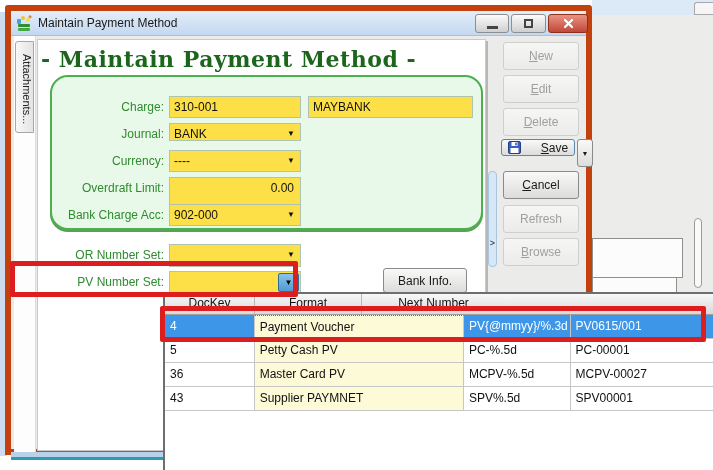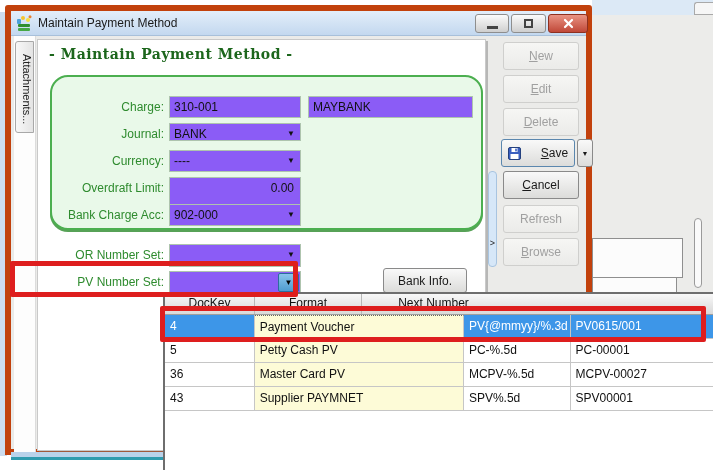--- a/index.html
+++ b/index.html
@@ -28,26 +28,26 @@
   .glyph-min { width:11px; height:3px; background:#444; margin-top:8px; }
   .glyph-max { width:9px; height:9px; border:2px solid #444; }
 
   
   .attach-panel { left:3px; top:25px; width:22px; height:416px; background:#fdfdfd; border-right:1px solid #dcdcdc; }
   .attach-tab { left:4px; top:30px; width:19px; height:92px; background:linear-gradient(90deg,#f8f8f8,#e4e4e4); border:1px solid #a8a8a8; border-radius:3px 0 0 3px;
                 writing-mode:vertical-rl; font-size:11px; color:#222; text-align:center; padding-top:4px; }
 
   
   .content { left:26px; top:28px; width:449px; height:412px; background:#ffffff; border:1px solid #c9c9c9; box-shadow:2px 2px 0 rgba(120,120,120,.45); }
-  .heading { left:38px; top:35px; font-family:"DejaVu Serif", serif; font-weight:bold; font-size:14px; color:#1c661c; letter-spacing:.5px; }
+  .heading { left:30px; top:35px; font-family:"DejaVu Serif", serif; font-weight:bold; font-size:22px; color:#1c661c; letter-spacing:.5px; }
 
   .green-box { left:39px; top:64px; width:433px; height:155px; background:#e9f9e9; border:2px solid #4caf50; border-radius:18px; box-shadow:0 2px 0 #57a257; }
 
   .flabel { width:120px; text-align:right; font-size:12px; color:#2e8b2e; } 
-  .field { background:#8b5cf6; border:1px solid #aec4ae; font-size:12px; color:#111; padding-left:4px; line-height:20px; }
+  .field { background:#fde047; border:1px solid #aec4ae; font-size:12px; color:#111; padding-left:4px; line-height:20px; }
   .combo-arrow { position:absolute; right:5px; top:6px; font-size:8px; color:#111; line-height:8px; }
   .num { text-align:right; padding-right:6px; }
 
   .pv-arrow-btn { position:absolute; right:1px; top:1px; width:21px; height:19px; background:linear-gradient(#8ac4ec,#4f9cd0); border:1px solid #2c6e9e; border-radius:2px; display:flex; align-items:center; justify-content:center; font-size:8px; color:#000; }
 
   .btn { border-radius:3px; font-size:12px; display:flex; align-items:center; justify-content:center; }
   .btn.enabled { background:linear-gradient(#f9f9f9,#dcdcda); border:1px solid #8a8a8a; color:#1a1a1a; }
   .btn.disabled { background:linear-gradient(#f6f6f4,#ebebe9); border:1px solid #cfcfcd; color:#a0a0a0; }
   .bank-info { left:372px; top:257px; width:84px; height:25px; }
 
@@ -156,21 +156,21 @@
   </div>
 
   <div class="abs btn enabled bank-info">Bank Info.</div>
 
   <div class="abs splitter"></div>
   <div class="abs splitter-chevron">&gt;</div>
 
   <div class="abs btn disabled side-btn" style="top:31px;"><u>N</u>ew</div>
   <div class="abs btn disabled side-btn" style="top:64px;"><u>E</u>dit</div>
   <div class="abs btn disabled side-btn" style="top:97px;"><u>D</u>elete</div>
-  <div class="abs btn enabled save-btn save-main" style="top:128px; height:28px;gap:16px;">
+  <div class="abs btn enabled save-btn save-main" style="top:128px; height:17px;gap:16px;">
     <svg class="floppy" width="13" height="13" viewBox="0 0 13 13">
       <rect x="0.5" y="0.5" width="12" height="12" rx="1.5" fill="#3a5fc0" stroke="#24407e"></rect>
       <rect x="3.5" y="1" width="6" height="4" fill="#ffffff"></rect>
       <rect x="7.2" y="1.6" width="1.6" height="2.8" fill="#3a5fc0"></rect>
       <rect x="2.5" y="7" width="8" height="5" fill="#ffffff"></rect>
     </svg>
     <span><u>S</u>ave</span>
   </div>
   <div class="abs btn enabled save-arrow">
       <span>▼</span>

